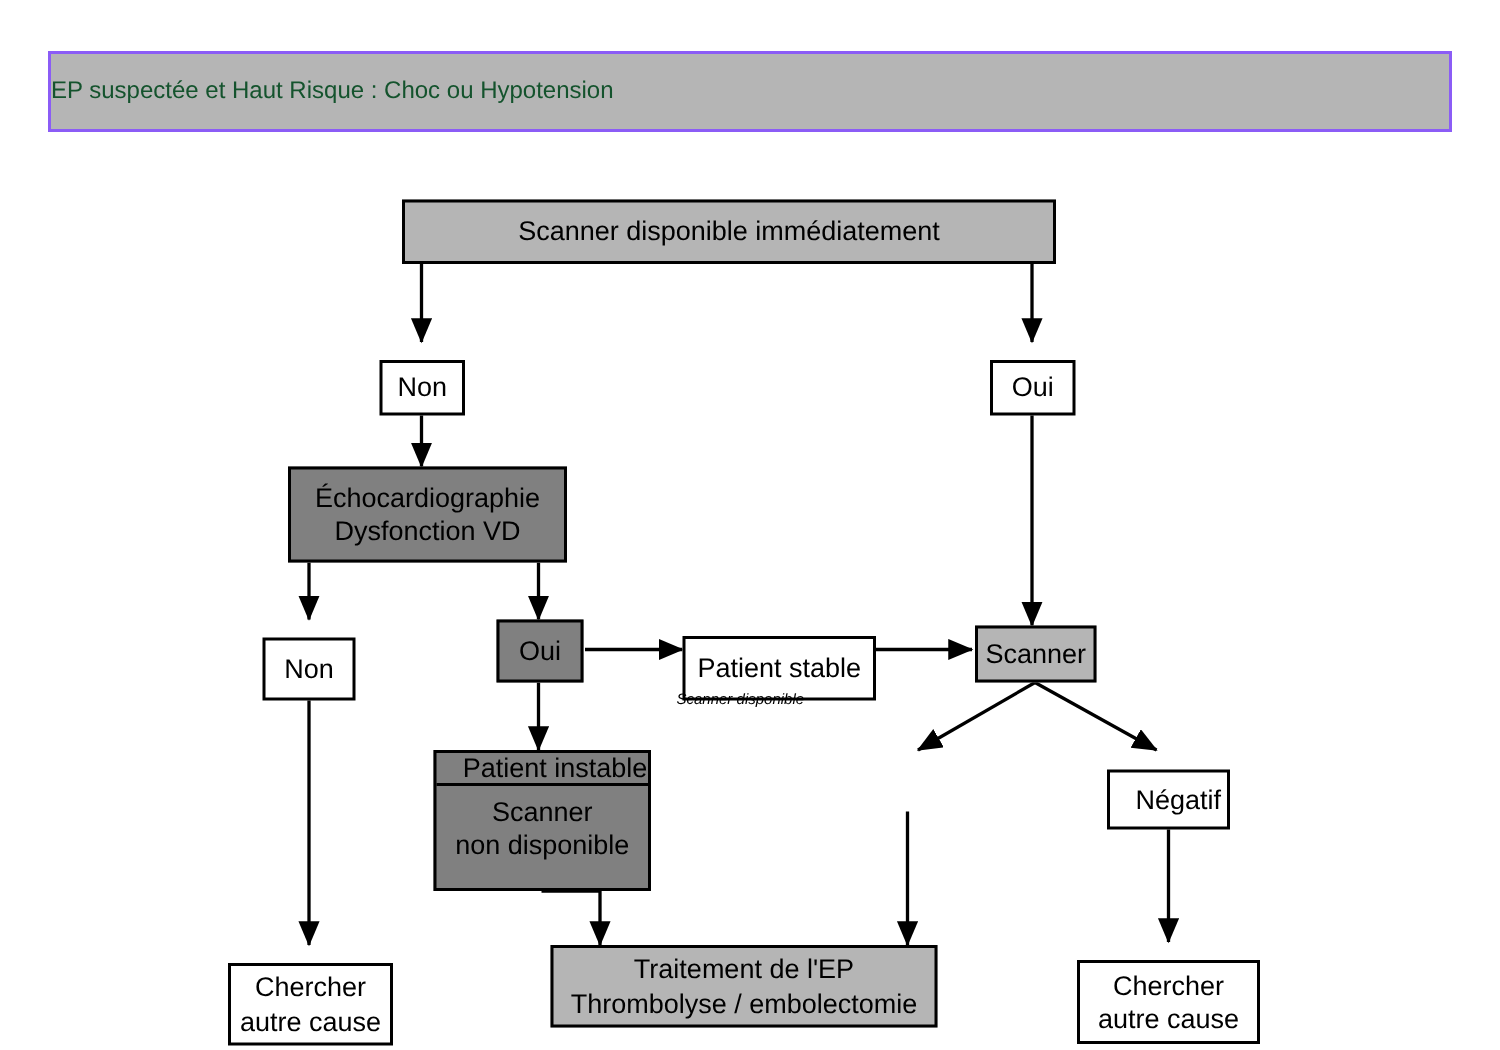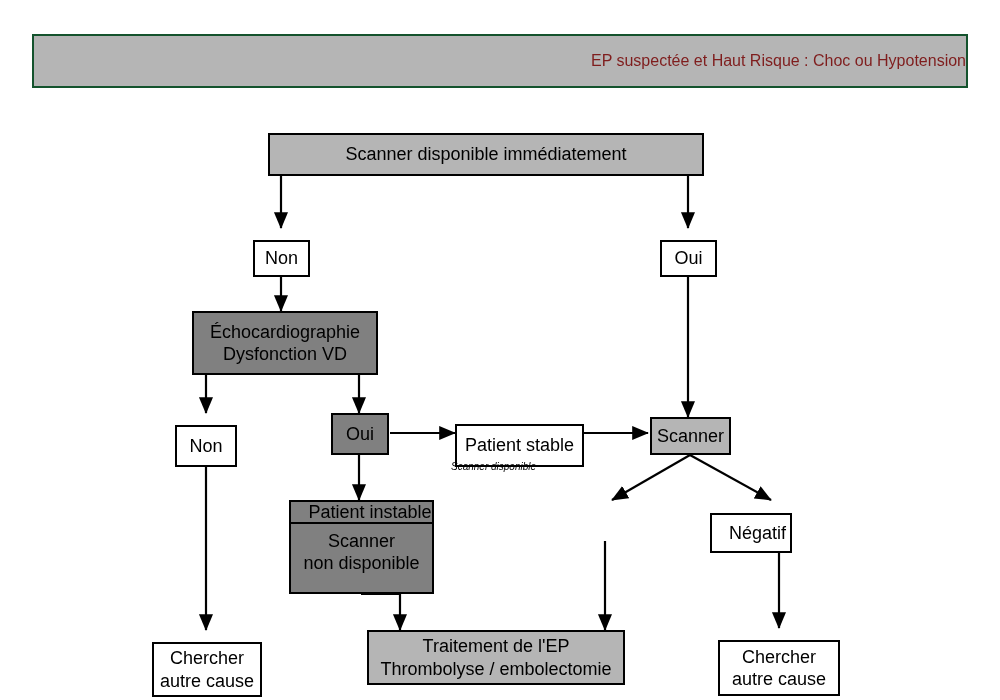--- a/index.html
+++ b/index.html
@@ -59,25 +59,25 @@
   .edge-label {
     position: absolute;
     font-size: 10px;
     font-style: italic;
     color: #000000;
     white-space: nowrap;
     z-index: 3;
   }
   .title-bar {
     position: absolute;
-    border: 2px solid #14532d;
+    border: 2px solid #8b5cf6;
     background: #b5b5b5;
-    display: flex; align-items: center; justify-content: flex-end;
+    display: flex; align-items: center; justify-content: flex-start;
     font-size: 16px;
-    color: #7f1d1d;
+    color: #14532d;
     z-index: 2;
   }
 </style>
 </head>
 <body>
 
 <div id="canvas">
 
   <svg id="edges" viewBox="0 0 1000 700" width="1000" height="700">
     <defs>
@@ -164,21 +164,21 @@
     <div class="cell cell-top">
       <span class="line">Patient instable</span>
     </div>
     <div class="cell cell-bottom">
       <span class="line">Scanner</span>
       <span class="line">non disponible</span>
     </div>
   </div>
 
 
-  <div class="node fill-white" style="left:710px; top:501px; width:82px; height:40px;padding-left:13px;">
+  <div class="node fill-white" style="left:738px; top:501px; width:82px; height:40px;padding-left:13px;">
     <span class="line">Négatif</span>
   </div>
 
   <div class="node fill-white" style="left:152px; top:630px; width:110px; height:55px;">
     <span class="line">Chercher</span>
     <span class="line">autre cause</span>
   </div>
 
   <div class="node fill-light" style="left:367px; top:630px; width:258px; height:55px;">
     <span class="line">Traitement de l'EP</span>

